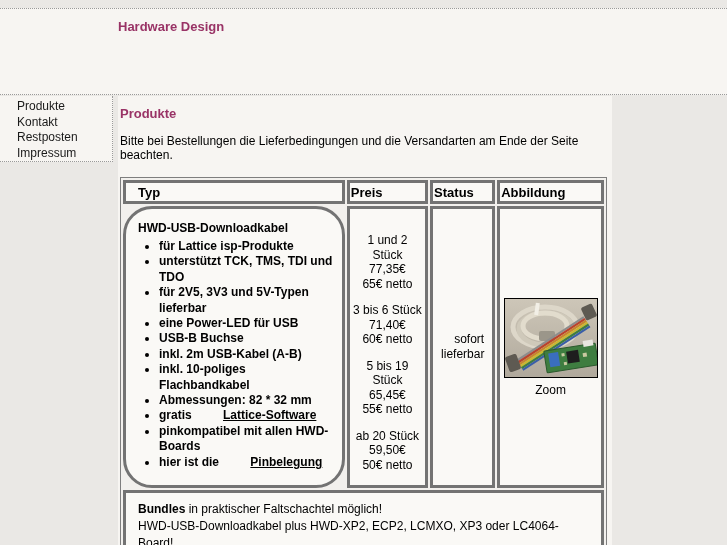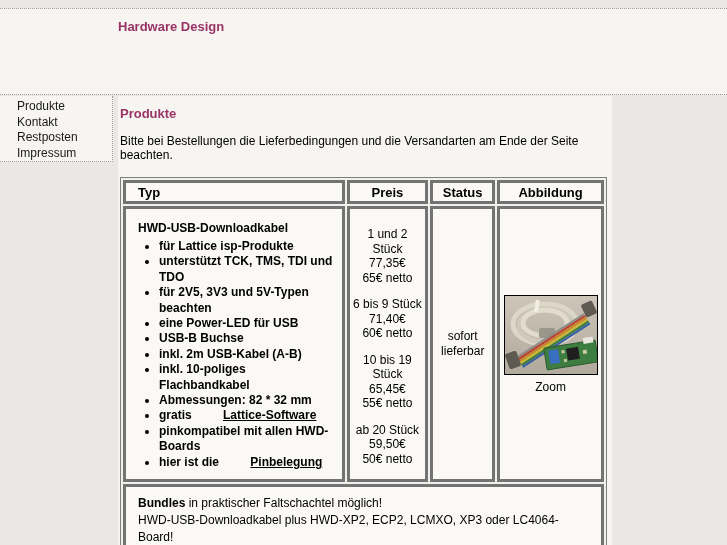--- a/index.html
+++ b/index.html
@@ -47,32 +47,32 @@
   .intro{font-size:12px;margin:13px 0 0 2px;}
 
   table.products{
     margin:15px 0 0 2px;
     border-collapse:separate;border-spacing:2px;
     border:1px solid #7e7e7e;
     width:487px;table-layout:fixed;
     background:#f2f0ed;
   }
   td,th{border:3px solid #737373;background:#faf9f6;font-size:12px;vertical-align:top;box-sizing:border-box;}
-  th{font-size:13px;height:24px;vertical-align:middle;text-align:center;font-weight:bold;}
+  th{font-size:13px;height:24px;vertical-align:middle;text-align:left;font-weight:bold;}
   th.typ{text-align:left;padding-left:12px;}
 
-  .cell-typ{padding:12px 6px 8px 12px;height:214px;}
+  .cell-typ{padding:12px 6px 8px 12px;height:214px;border-radius:29px;}
   .prod-name{font-weight:bold;font-size:12px;margin-bottom:1px;}
   ul.features{margin:4px 0 0 0;padding-left:21px;font-weight:bold;}
   ul.features li{line-height:15.4px;font-size:12px;}
   .link{text-decoration:underline;color:#000;cursor:pointer;margin-left:28px;}
 
-  .cell-preis{text-align:center;padding-top:18px;}
+  .cell-preis{text-align:center;padding-top:24px;}
   .price-group{margin-bottom:12px;line-height:14.5px;}
-  .cell-status{vertical-align:middle;text-align:center;line-height:15px;padding:0 8px;}
+  .cell-status{vertical-align:middle;text-align:right;line-height:15px;padding:0 8px;}
   .cell-abb{vertical-align:middle;text-align:center;}
   .photo-frame{display:inline-block;border:1px solid #000;line-height:0;cursor:pointer;}
   .zoom-label{font-size:12px;margin-top:3px;cursor:pointer;}
 
   .note-cell{padding:6px 8px 6px 12px;height:22px;vertical-align:middle;}
   .bundle-cell{padding:8px 8px 8px 12px;height:48px;line-height:17px;vertical-align:middle;}
   b{font-weight:bold;}
 </style>
 </head>
 <body>
@@ -108,45 +108,45 @@
       <th>Status</th>
       <th>Abbildung</th>
     </tr>
 
     <tr>
       <td class="cell-typ">
         <div class="prod-name">HWD-USB-Downloadkabel</div>
         <ul class="features">
           <li><span>für Lattice isp-Produkte</span></li>
           <li><span>unterstützt TCK, TMS, TDI und TDO</span></li>
-          <li><span>für 2V5, 3V3 und 5V-Typen beachten</span></li>
+          <li><span>für 2V5, 3V3 und 5V-Typen lieferbar</span></li>
           <li><span>eine Power-LED für USB</span></li>
           <li><span>USB-B Buchse</span></li>
           <li><span>inkl. 2m USB-Kabel (A-B)</span></li>
           <li><span>inkl. 10-poliges Flachbandkabel</span></li>
           <li><span>Abmessungen: 82 * 32 mm</span></li>
           <li><span>gratis </span><span class="link">Lattice-Software</span></li>
           <li><span>pinkompatibel mit allen HWD-Boards</span></li>
           <li><span>hier ist die </span><span class="link">Pinbelegung</span></li>
         </ul>
       </td>
 
       <td class="cell-preis">
         <div class="price-group">
           <div>1 und 2 Stück</div>
           <div>77,35€</div>
           <div>65€ netto</div>
         </div>
         <div class="price-group">
-          <div>6 bis 9 Stück</div>
+          <div>3 bis 6 Stück</div>
           <div>71,40€</div>
           <div>60€ netto</div>
         </div>
         <div class="price-group">
-          <div>10 bis 19 Stück</div>
+          <div>5 bis 19 Stück</div>
           <div>65,45€</div>
           <div>55€ netto</div>
         </div>
         <div class="price-group">
           <div>ab 20 Stück</div>
           <div>59,50€</div>
           <div>50€ netto</div>
         </div>
       </td>
 

